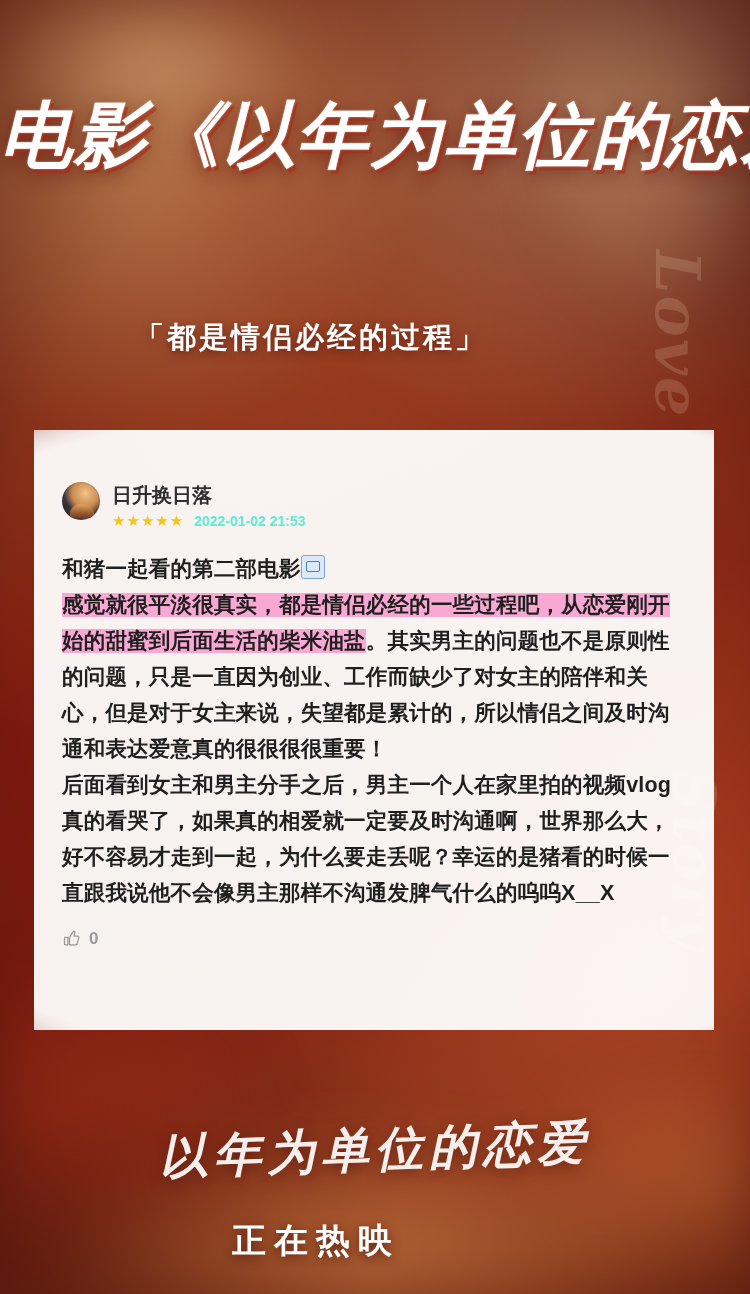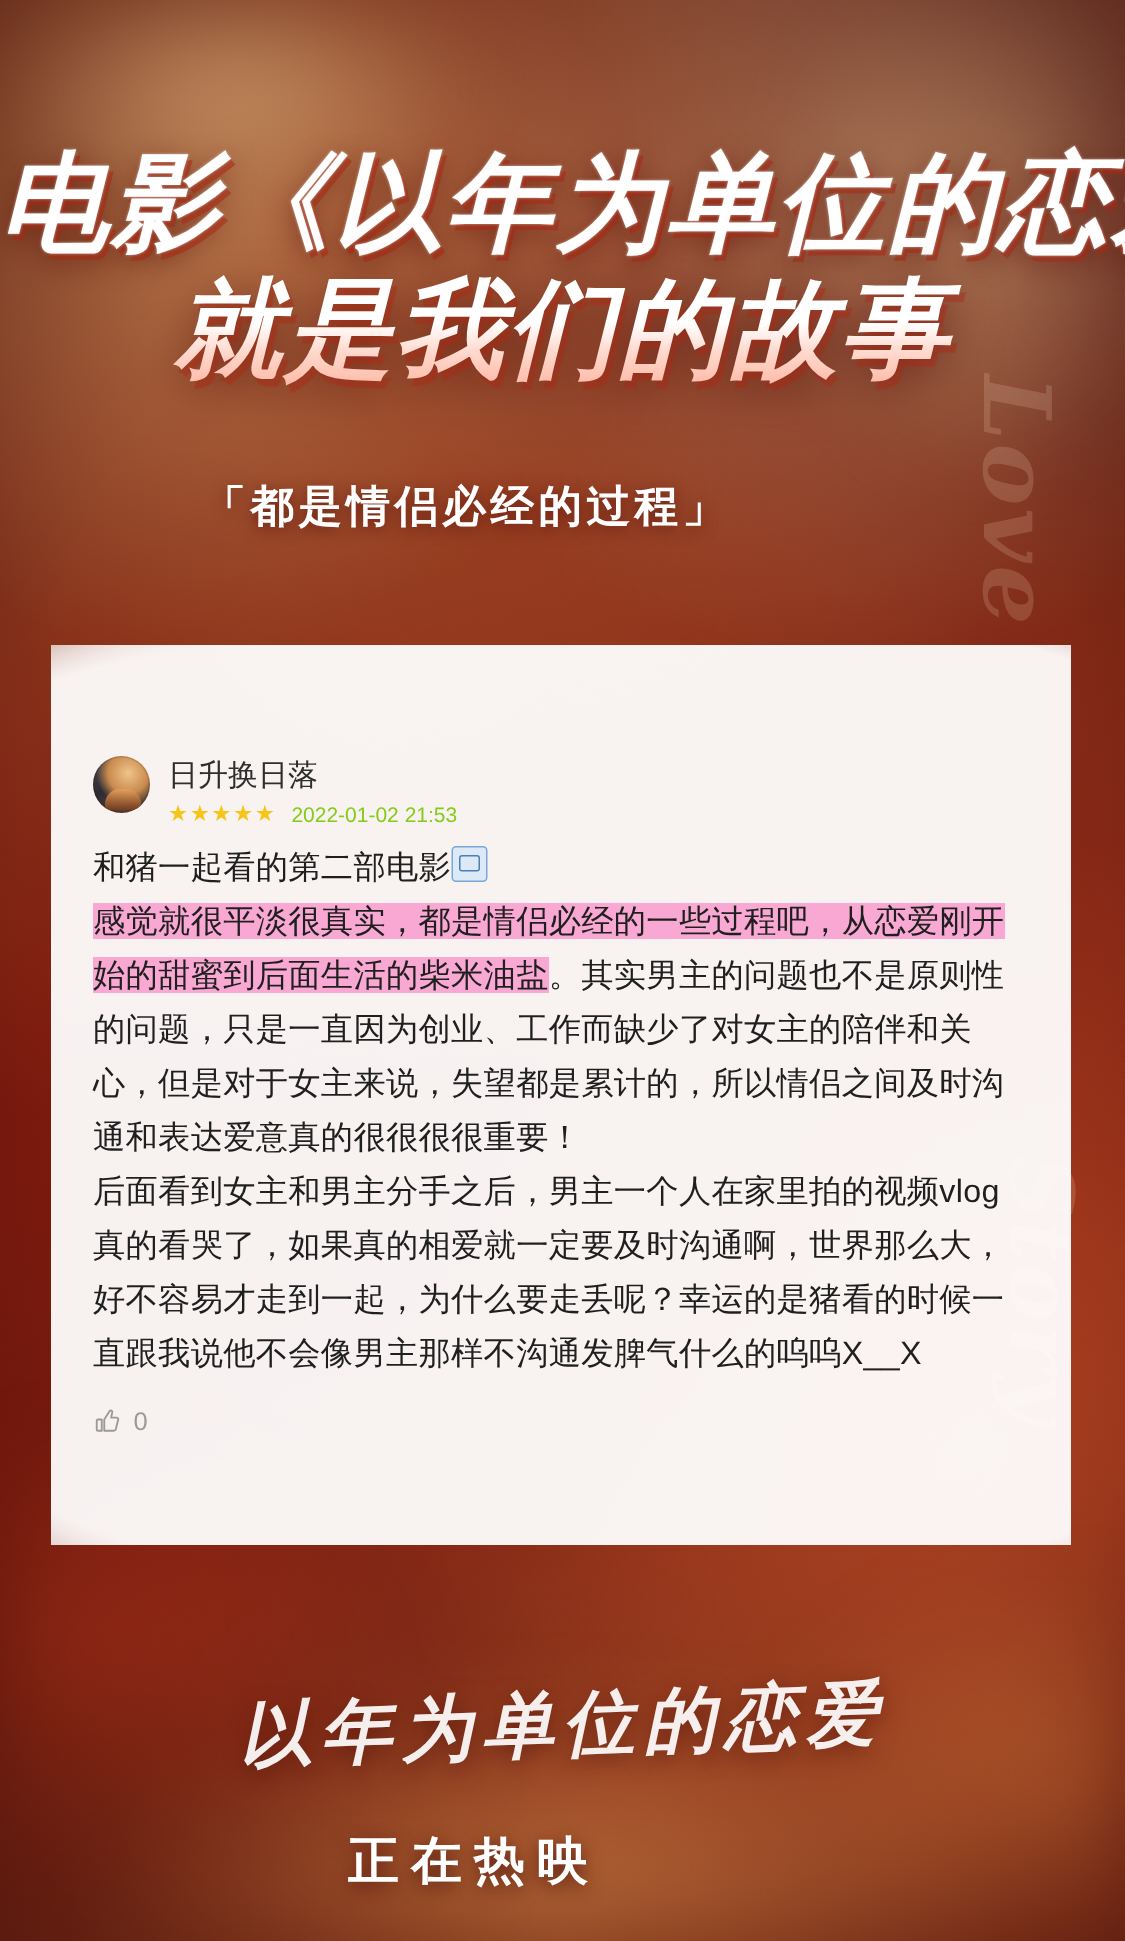--- a/index.html
+++ b/index.html
@@ -149,23 +149,24 @@
       radial-gradient(ellipse 18% 48% at 3% 50%, #000 60%, rgba(0,0,0,0) 100%),
       radial-gradient(ellipse 16% 46% at 98% 52%, #000 60%, rgba(0,0,0,0) 100%);
     -webkit-mask-composite: source-over;
     mask-composite: add;
   }
 
   
   .review {
     position: absolute;
     left: 62px;
-    top: 504px;
+    top: 482px;
     width: 612px;
     z-index: 6;
+    font-weight: bold;
   }
   .review-head {
     display: flex;
     align-items: flex-start;
     gap: 12px;
   }
   .avatar {
     width: 38px;
     height: 38px;
     border-radius: 50%;
@@ -199,25 +200,25 @@
     margin-top: 5px;
   }
   .stars {
     color: #f5c518;
     font-size: 15px;
     letter-spacing: 1px;
     line-height: 1;
   }
   .timestamp {
     font-size: 14px;
-    color: #84cc16;
+    color: #5eead4;
     line-height: 1;
   }
   .review-body {
-    margin-top: 10px;
+    margin-top: 23px;
     font-size: 21.5px;
     line-height: 36px;
     color: #1f1f1f;
     letter-spacing: 0.2px;
   }
   .review-body p { margin: 0; }
   .hl { background: #f9a8d4; }
   .emoji-box {
     display: inline-block;
     width: 22px;
@@ -285,21 +286,20 @@
 
   <div class="bg"></div>
   <div class="bg-blobs"></div>
   <div class="bg-vignette"></div>
 
   <div class="bg-script s1">Love</div>
   <div class="bg-script s2">Story</div>
 
   <div class="headline">
     <div class="line line1">电影《以年为单位的恋爱》</div>
-    <div class="line line2">就是我们的故事</div>
   </div>
 
   <div class="subhead">「都是情侣必经的过程」</div>
 
   <div class="brush-card">
     <div class="brush-paper"></div>
   </div>
 
   <div class="review">
 

